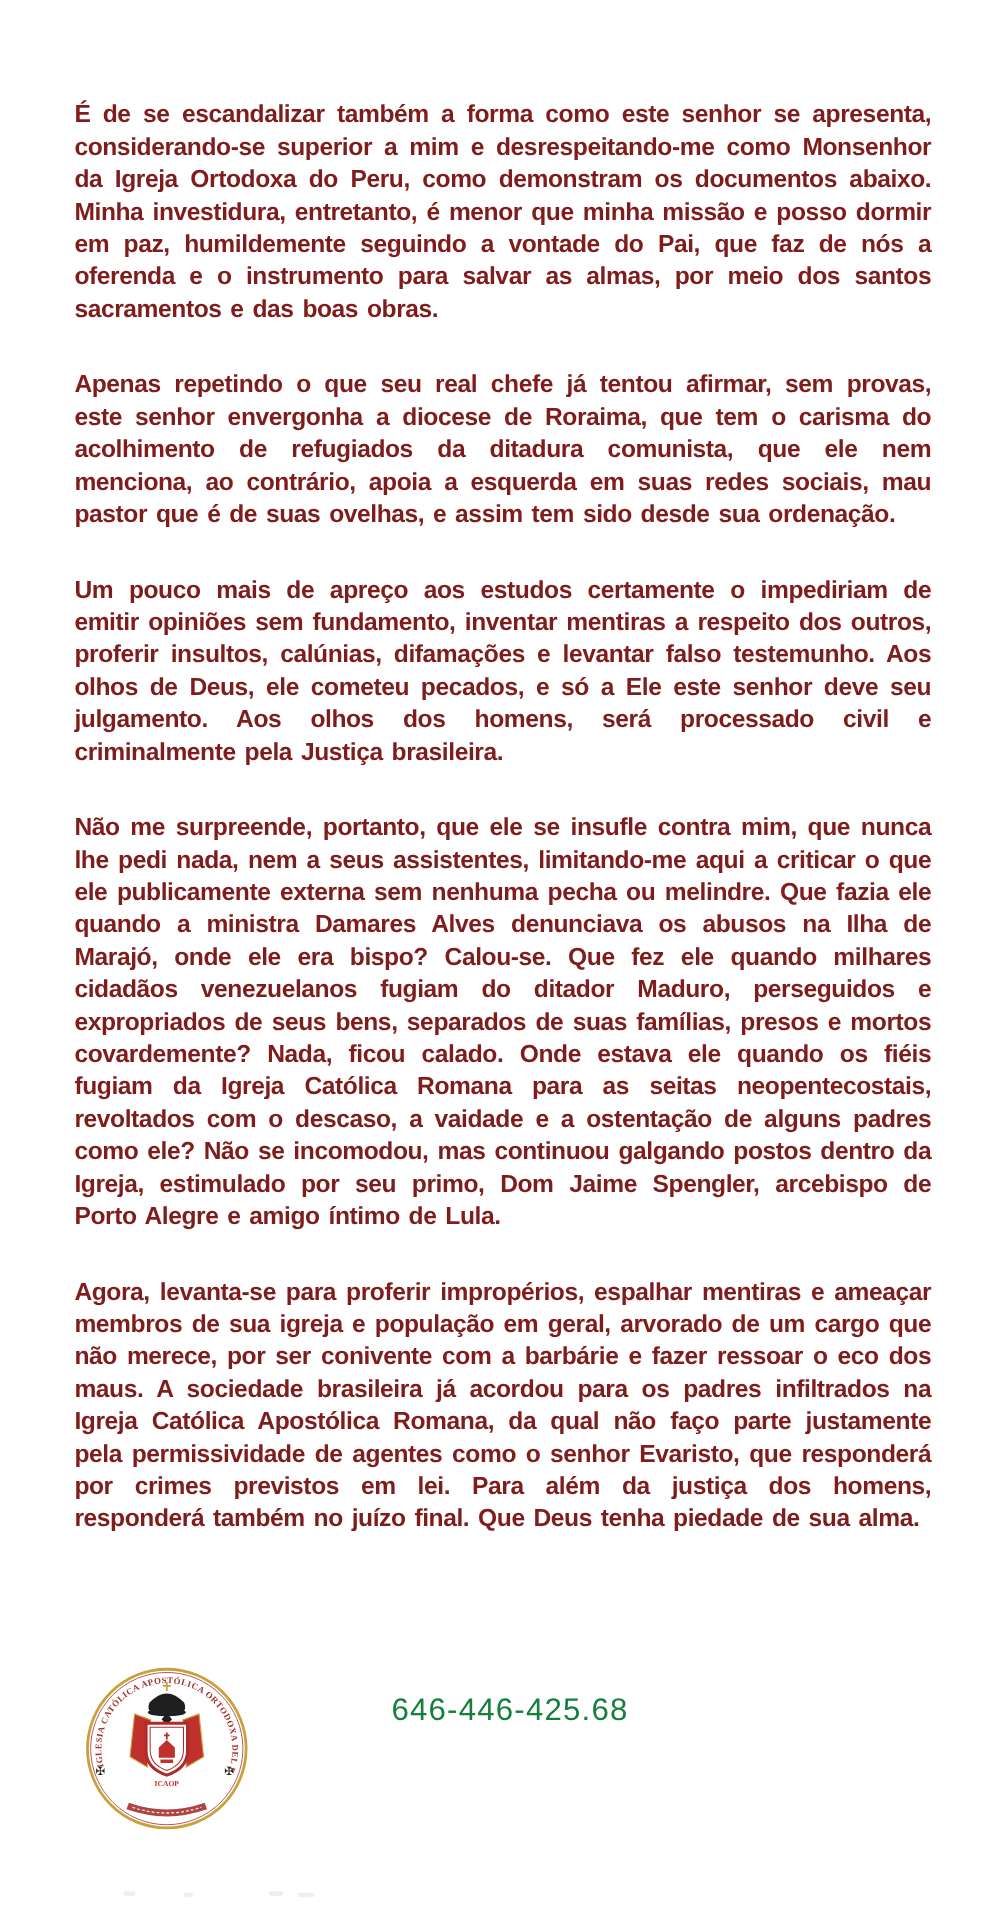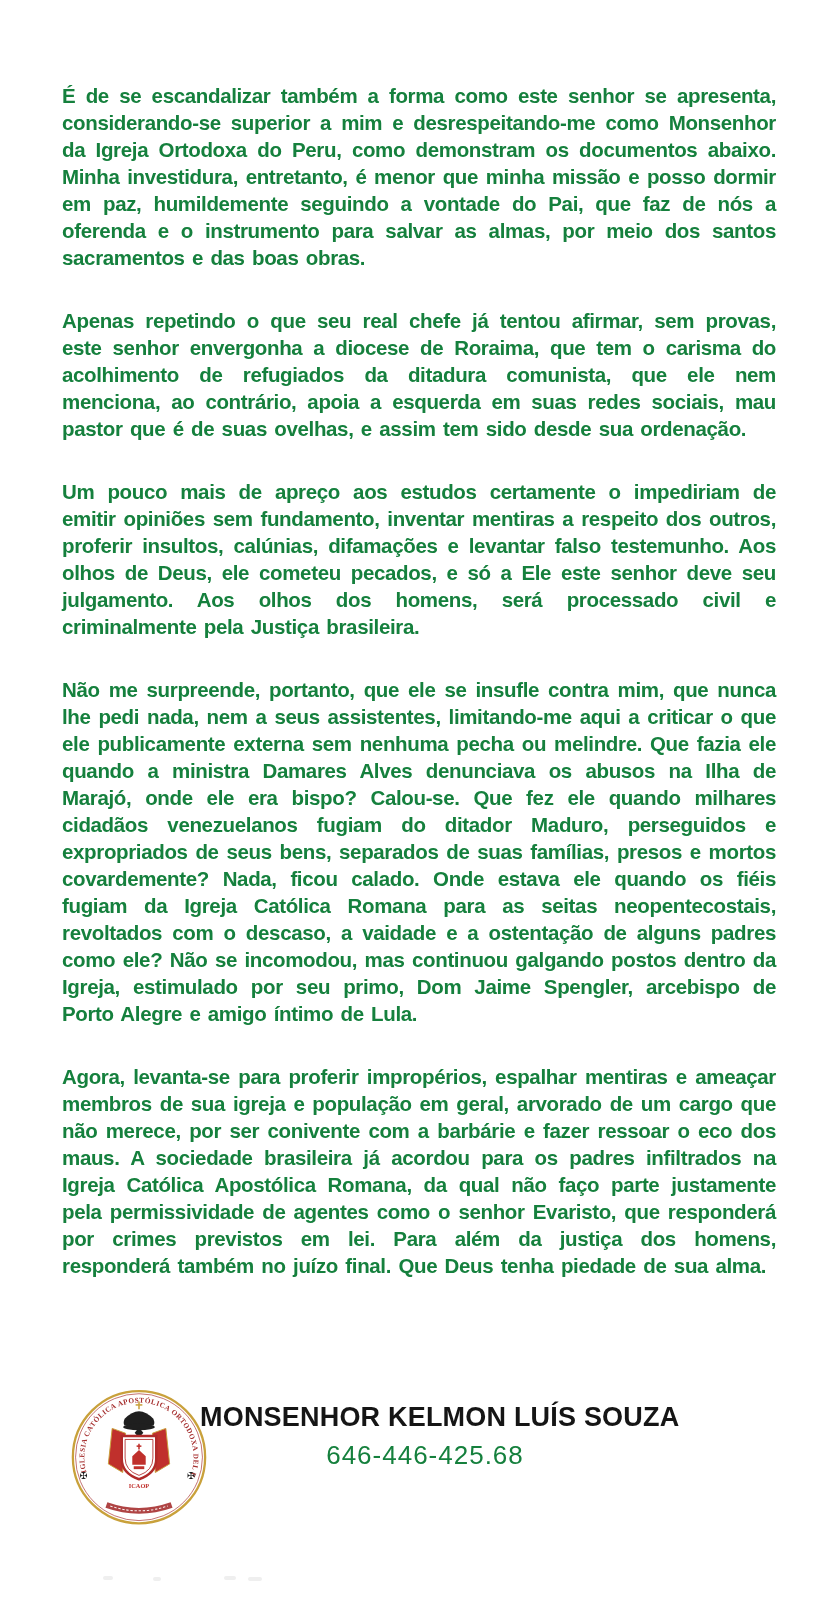--- a/index.html
+++ b/index.html
@@ -15,21 +15,21 @@
     position: absolute;
     top: 82px;
     left: 62px;
     width: 714px;
   }
   .letter-body p {
     margin: 0 0 36px 0;
     font-size: 20.5px;
     line-height: 27px;
     font-weight: bold;
-    color: #15803d;
+    color: #7f1d1d;
     text-align: justify;
     letter-spacing: -0.35px;
     word-spacing: 2px;
   }
   .signature-block {
     position: absolute;
     top: 1384px;
     left: 0;
     width: 838px;
     height: 160px;
@@ -130,21 +130,20 @@
 
       <text x="72" y="104.5" text-anchor="middle" font-size="6.6" font-weight="bold" fill="#c0302c" class="seal-ring-text">ICAOP</text>
 
       <g>
         <path d="M 38,122 Q 72,134 106,122" fill="none" stroke="#a63030" stroke-width="6" opacity="0.9"></path>
         <path d="M 42,123 Q 72,133 102,123" fill="none" stroke="#ffffff" stroke-width="1.1" stroke-dasharray="2.5 1.8" opacity="0.9"></path>
       </g>
     </svg>
 
     <div class="sig-text">
-      <div class="sig-name">MONSENHOR KELMON LUÍS SOUZA</div>
       <div class="sig-number">646-446-425.68</div>
     </div>
   </div>
 
   <span class="faint-artifact fa-1"></span>
   <span class="faint-artifact fa-2"></span>
   <span class="faint-artifact fa-3"></span>
   <span class="faint-artifact fa-4"></span>
 
 </div>

